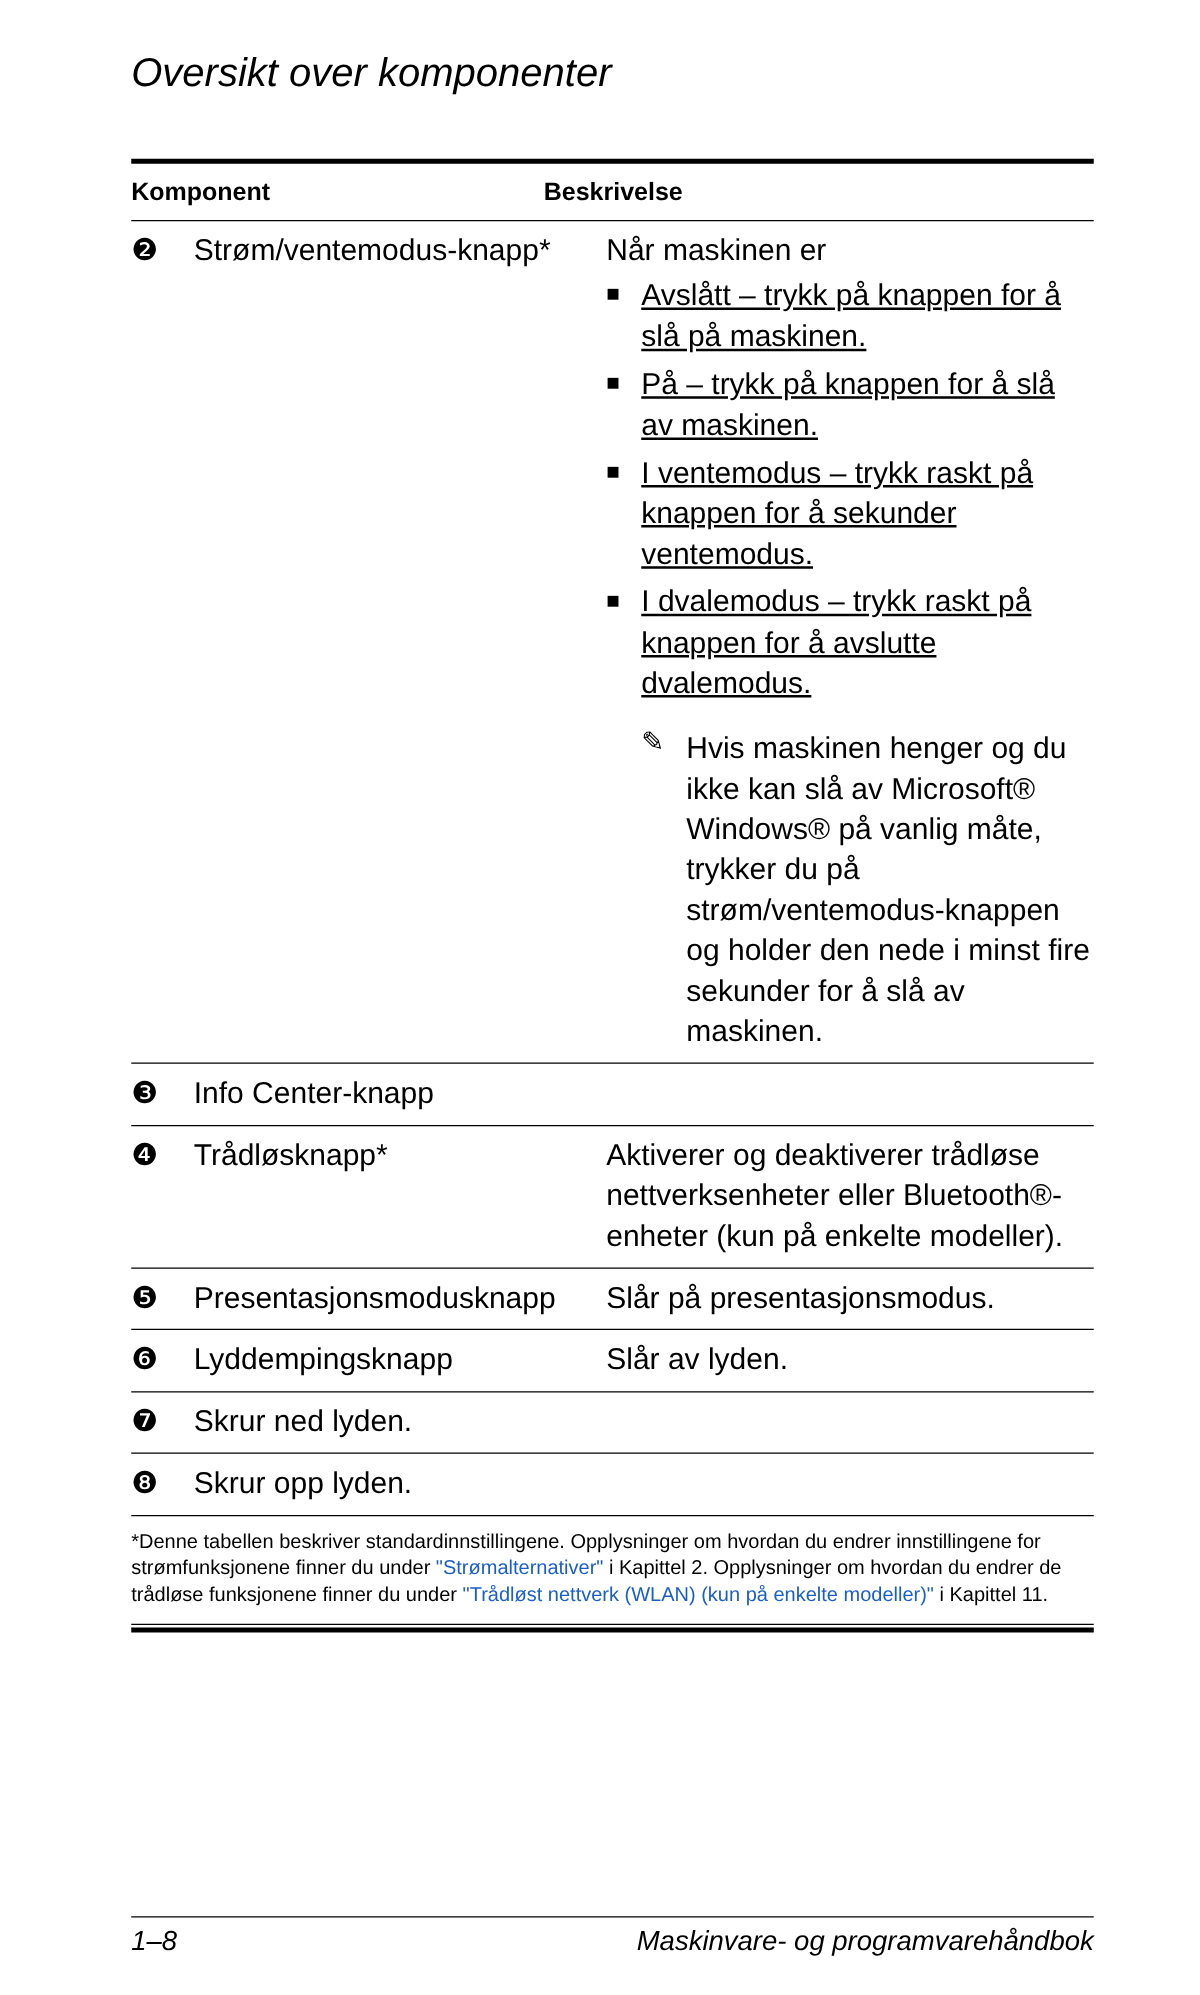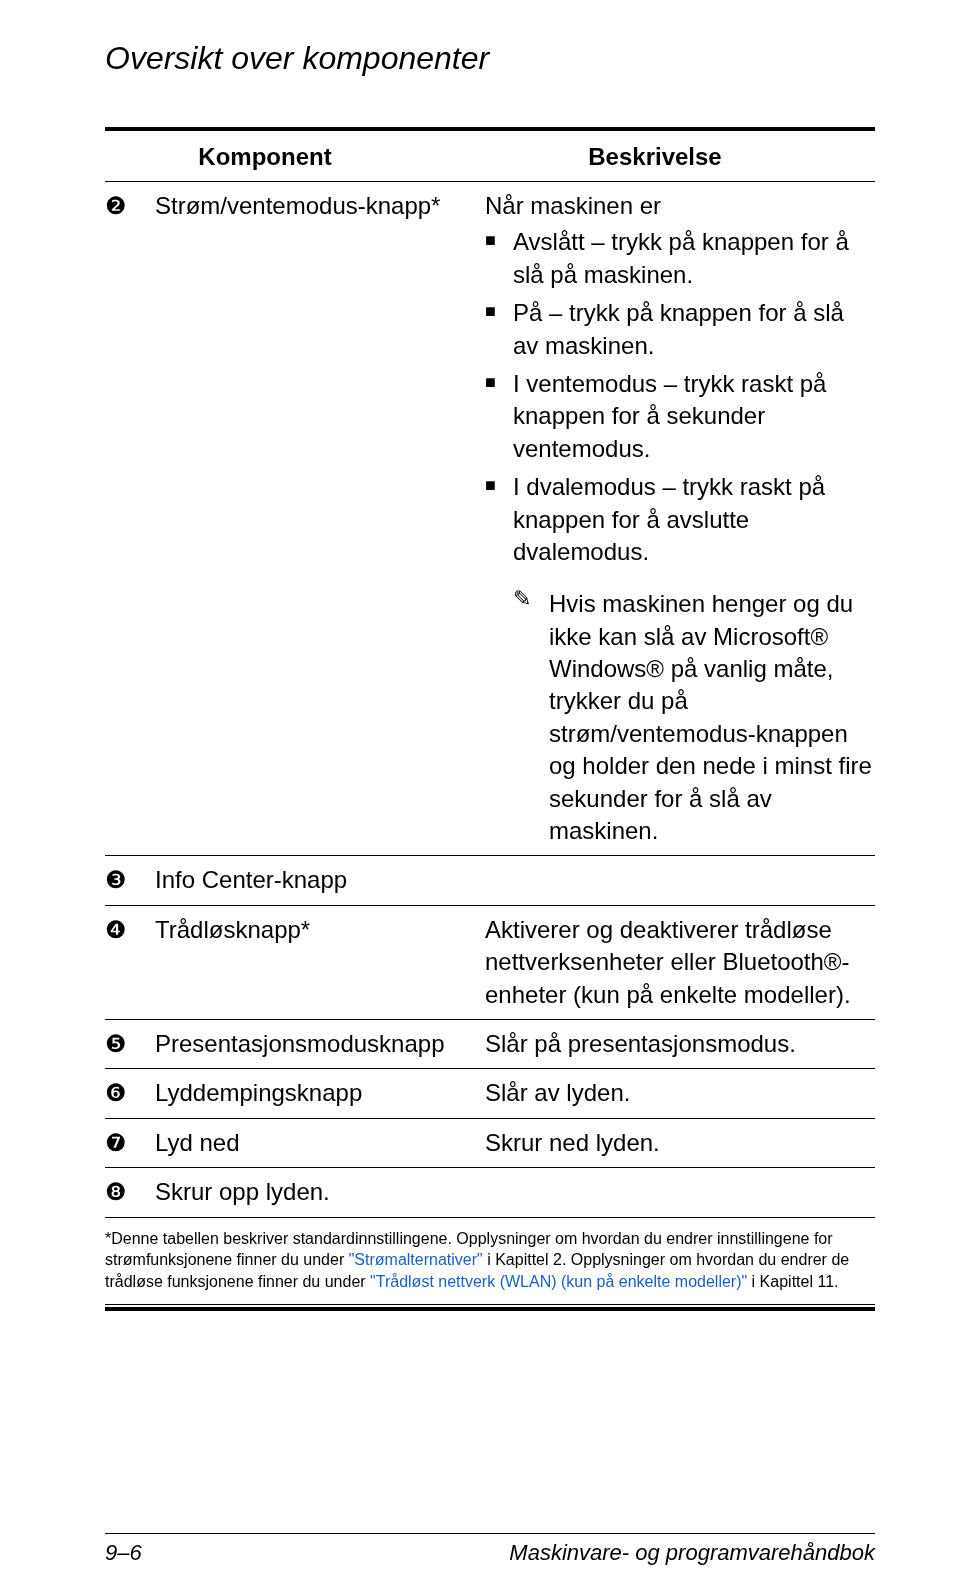--- a/index.html
+++ b/index.html
@@ -6,27 +6,27 @@
   html, body { width: 960px; background: #fff; font-family: Arial, Helvetica, sans-serif; color: #000; }
   .page { width: 960px; min-height: 1596px; padding: 40px 85px 0 105px; position: relative; }
   .running-head { font-style: italic; font-size: 32px; font-family: "Century Gothic", Futura, Arial, sans-serif; font-weight: 300; margin-bottom: 50px; }
   .thick-rule { border-top: 4px solid #000; margin-bottom: 2px; }
   .thin-rule { border-top: 1.5px solid #000; }
   .table { width: 100%; }
   .header-row { display: flex; padding: 10px 0 10px 0; }
   .col-key { width: 50px; flex: none; }
   .col-name { width: 330px; flex: none; padding-right: 10px; }
   .col-desc { flex: 1; }
-  .header-row .col-name, .header-row .col-desc { font-weight: 700; font-size: 24px; margin-left:-50px;text-align:center; }
+  .header-row .col-name, .header-row .col-desc { font-weight: 700; font-size: 20px; margin-left:-50px; }
   .header-row .col-key { }
   .header-row .hdr-desc { margin-left:0; }
   .row { display: flex; padding: 8px 0; border-top: 1.5px solid #000; font-size: 24px; line-height: 1.35; }
   .row.first { border-top: 1.5px solid #000; }
   .circled { font-family: Arial, sans-serif; font-size: 24px; display:inline-block; }
-  .bullets { list-style: none; padding: 0; margin: 0; }
+  .bullets { list-style: none; padding: 0; margin: 0; text-decoration: underline; }
   .bullets li { position: relative; padding-left: 28px; margin-bottom: 6px; }
   .bullets li::before { content: "■"; position: absolute; left: 0; top: 2px; font-size: 18px; }
   .note-block { display: flex; margin-top: 20px; padding-left: 28px; }
   .note-icon { flex: none; width: 36px; font-size: 22px; line-height:1; }
   .note-text { flex: 1; }
   .footnote-row { padding: 10px 0 12px 0; font-size: 16px; line-height: 1.35; border-top: 1.5px solid #000; }
   .footnote-row .link { color: #1a5fc8; }
   .bottom-thick { border-top: 4px solid #000; margin-top: 2px; }
   .footer { position: absolute; bottom: 30px; left: 105px; right: 85px; border-top: 1px solid #000; padding-top: 6px; display: flex; justify-content: space-between; font-style: italic; font-size: 22px; font-family: "Century Gothic", Futura, Arial, sans-serif; }
   .intro { margin-bottom:4px; }
@@ -84,36 +84,35 @@
     </div>
 
     <div class="row">
       <div class="col-key"><span class="circled">❻</span></div>
       <div class="col-name">Lyddempingsknapp</div>
       <div class="col-desc">Slår av lyden.</div>
     </div>
 
     <div class="row">
       <div class="col-key"><span class="circled">❼</span></div>
-      <div class="col-name">Lyd ned</div>
       <div class="col-desc">Skrur ned lyden.</div>
     </div>
 
     <div class="row">
       <div class="col-key"><span class="circled">❽</span></div>
       <div class="col-desc">Skrur opp lyden.</div>
     </div>
 
     <div class="footnote-row">
       <span>*Denne tabellen beskriver standardinnstillingene. Opplysninger om hvordan du endrer innstillingene for strømfunksjonene finner du under </span><span class="link">"Strømalternativer"</span><span> i Kapittel 2. Opplysninger om hvordan du endrer de trådløse funksjonene finner du under </span><span class="link">"Trådløst nettverk (WLAN) (kun på enkelte modeller)"</span><span> i Kapittel 11.</span>
     </div>
 
   </div>
 
   <div class="thin-rule"></div>
   <div class="bottom-thick"></div>
 
   <div class="footer">
-    <span>9–6</span>
+    <span>1–8</span>
     <span>Maskinvare- og programvarehåndbok</span>
   </div>
 
 </div>
 
 </body></html>

